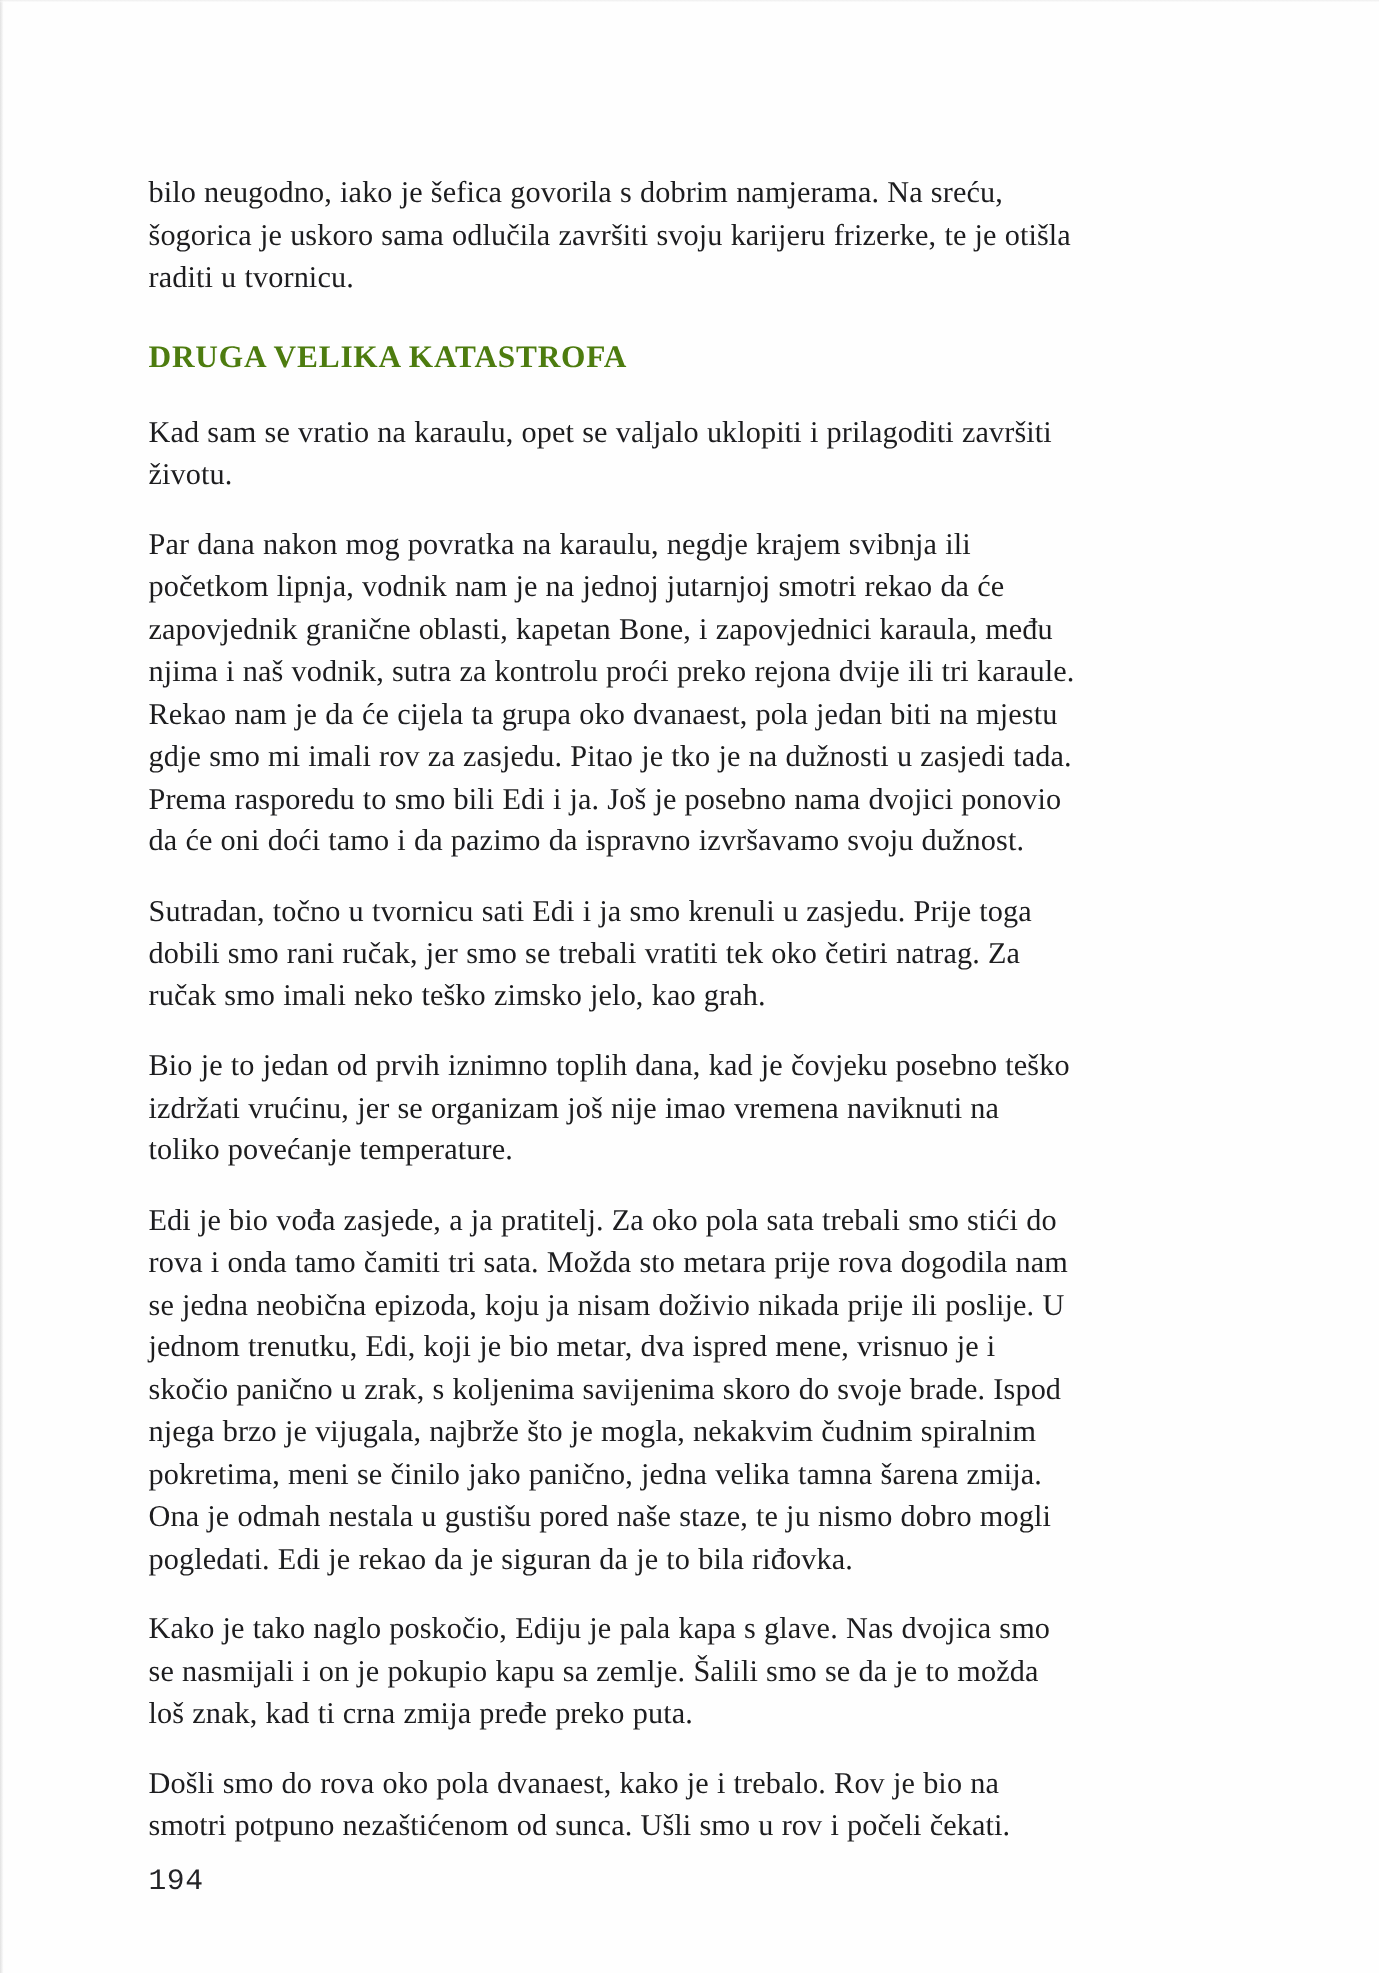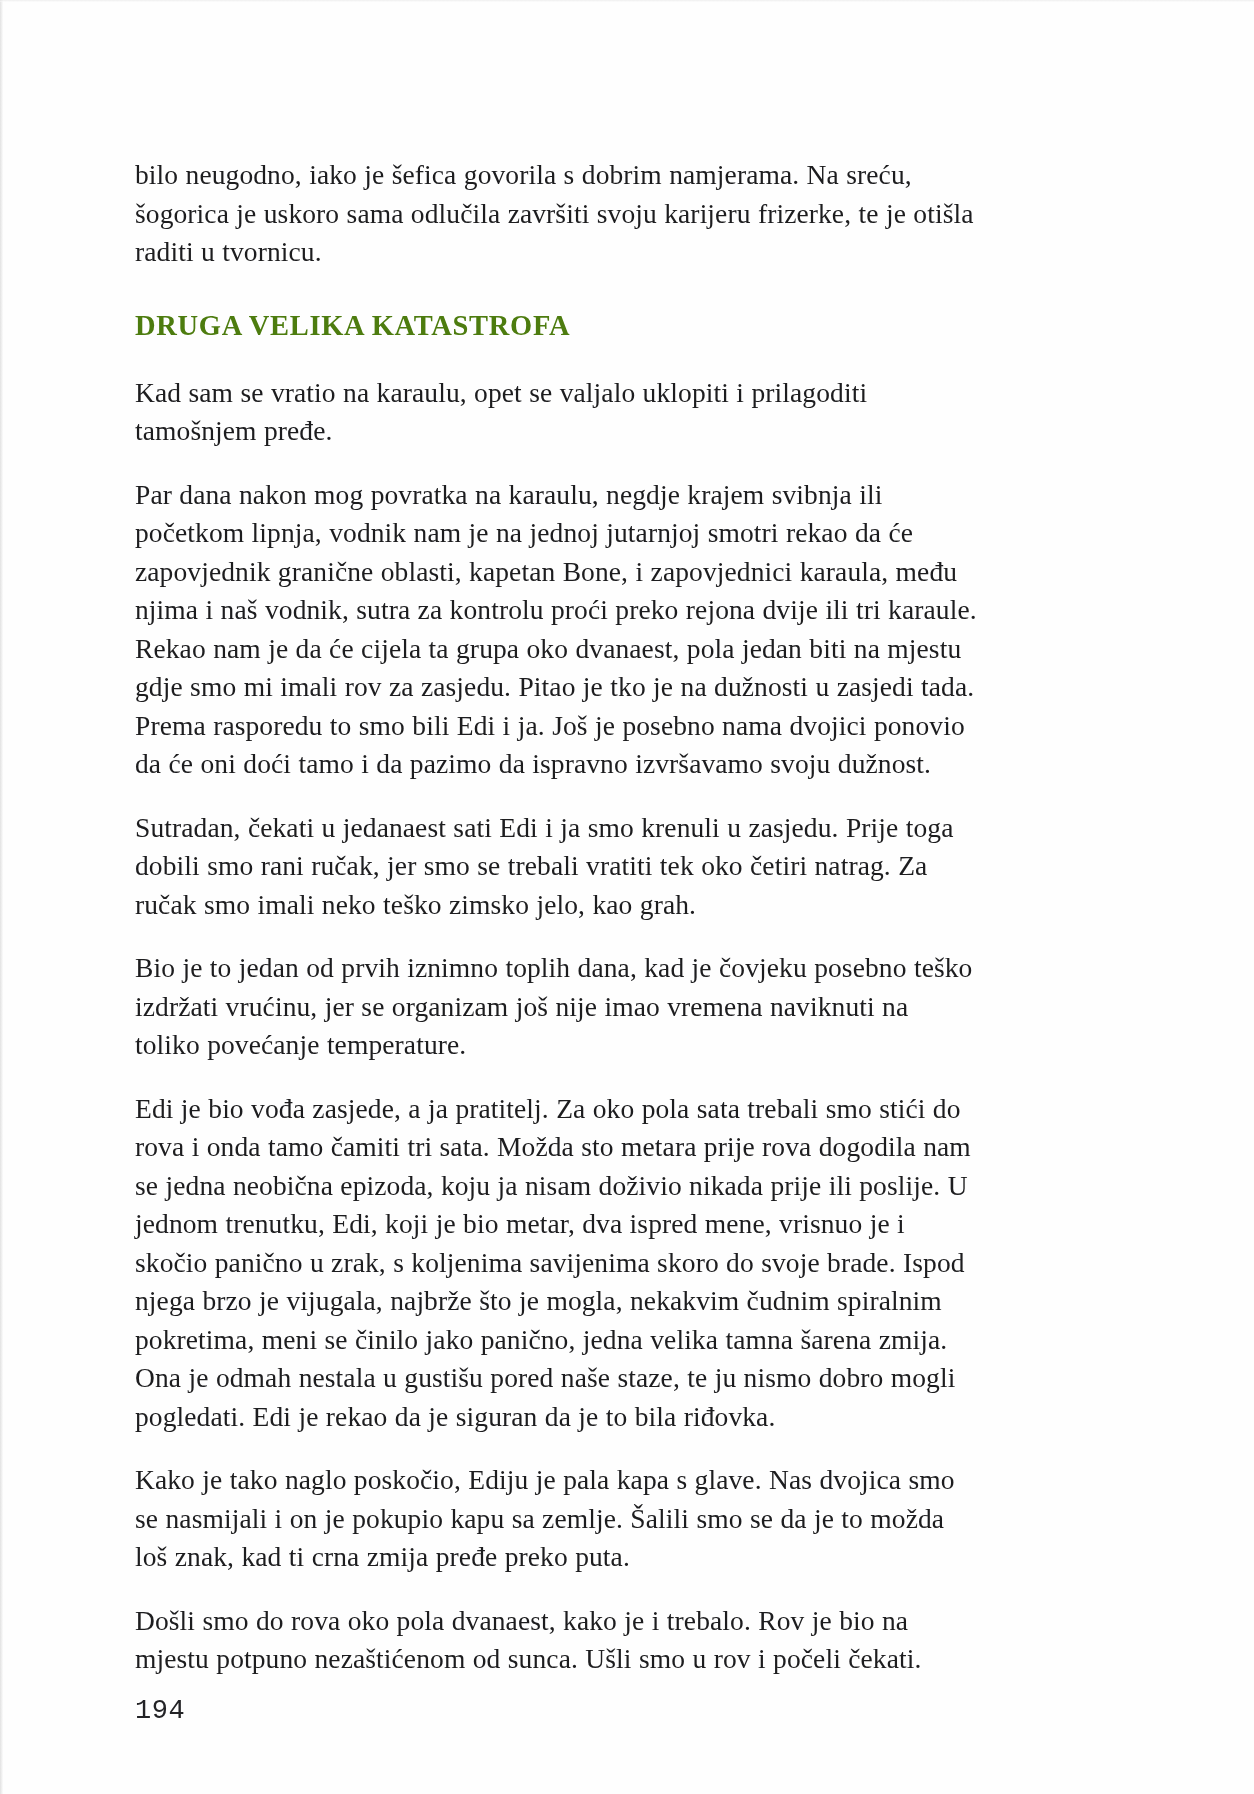--- a/index.html
+++ b/index.html
@@ -81,31 +81,31 @@
 
   <div class="scan-edge-left"></div>
   <div class="scan-edge-top"></div>
 
   <div class="text-column">
 
     <p class="body-par">bilo neugodno, iako je šefica govorila s dobrim namjerama. Na sreću, šogorica je uskoro sama odlučila završiti svoju karijeru frizerke, te je otišla raditi u tvornicu.</p>
 
     <h2 class="section-heading">DRUGA VELIKA KATASTROFA</h2>
 
-    <p class="body-par">Kad sam se vratio na karaulu, opet se valjalo uklopiti i prilagoditi tamošnjem pređe.</p>
+    <p class="body-par">Kad sam se vratio na karaulu, opet se valjalo uklopiti i prilagoditi završiti životu.</p>
 
     <p class="body-par">Par dana nakon mog povratka na karaulu, negdje krajem svibnja ili početkom lipnja, vodnik nam je na jednoj jutarnjoj smotri rekao da će zapovjednik granične oblasti, kapetan Bone, i zapovjednici karaula, među njima i naš vodnik, sutra za kontrolu proći preko rejona dvije ili tri karaule. Rekao nam je da će cijela ta grupa oko dvanaest, pola jedan biti na mjestu gdje smo mi imali rov za zasjedu. Pitao je tko je na dužnosti u zasjedi tada. Prema rasporedu to smo bili Edi i ja. Još je posebno nama dvojici ponovio da će oni doći tamo i da pazimo da ispravno izvršavamo svoju dužnost.</p>
 
-    <p class="body-par">Sutradan, čekati u jedanaest sati Edi i ja smo krenuli u zasjedu. Prije toga dobili smo rani ručak, jer smo se trebali vratiti tek oko četiri natrag. Za ručak smo imali neko teško zimsko jelo, kao grah.</p>
+    <p class="body-par">Sutradan, točno u tvornicu sati Edi i ja smo krenuli u zasjedu. Prije toga dobili smo rani ručak, jer smo se trebali vratiti tek oko četiri natrag. Za ručak smo imali neko teško zimsko jelo, kao grah.</p>
 
     <p class="body-par">Bio je to jedan od prvih iznimno toplih dana, kad je čovjeku posebno teško izdržati vrućinu, jer se organizam još nije imao vremena naviknuti na toliko povećanje temperature.</p>
 
     <p class="body-par">Edi je bio vođa zasjede, a ja pratitelj. Za oko pola sata trebali smo stići do rova i onda tamo čamiti tri sata. Možda sto metara prije rova dogodila nam se jedna neobična epizoda, koju ja nisam doživio nikada prije ili poslije. U jednom trenutku, Edi, koji je bio metar, dva ispred mene, vrisnuo je i skočio panično u zrak, s koljenima savijenima skoro do svoje brade. Ispod njega brzo je vijugala, najbrže što je mogla, nekakvim čudnim spiralnim pokretima, meni se činilo jako panično, jedna velika tamna šarena zmija. Ona je odmah nestala u gustišu pored naše staze, te ju nismo dobro mogli pogledati. Edi je rekao da je siguran da je to bila riđovka.</p>
 
     <p class="body-par">Kako je tako naglo poskočio, Ediju je pala kapa s glave. Nas dvojica smo se nasmijali i on je pokupio kapu sa zemlje. Šalili smo se da je to možda loš znak, kad ti crna zmija pređe preko puta.</p>
 
-    <p class="body-par">Došli smo do rova oko pola dvanaest, kako je i trebalo. Rov je bio na mjestu potpuno nezaštićenom od sunca. Ušli smo u rov i počeli čekati.</p>
+    <p class="body-par">Došli smo do rova oko pola dvanaest, kako je i trebalo. Rov je bio na smotri potpuno nezaštićenom od sunca. Ušli smo u rov i počeli čekati.</p>
 
   </div>
 
   <div class="folio">194</div>
 
 </div>
 
 </body></html>

